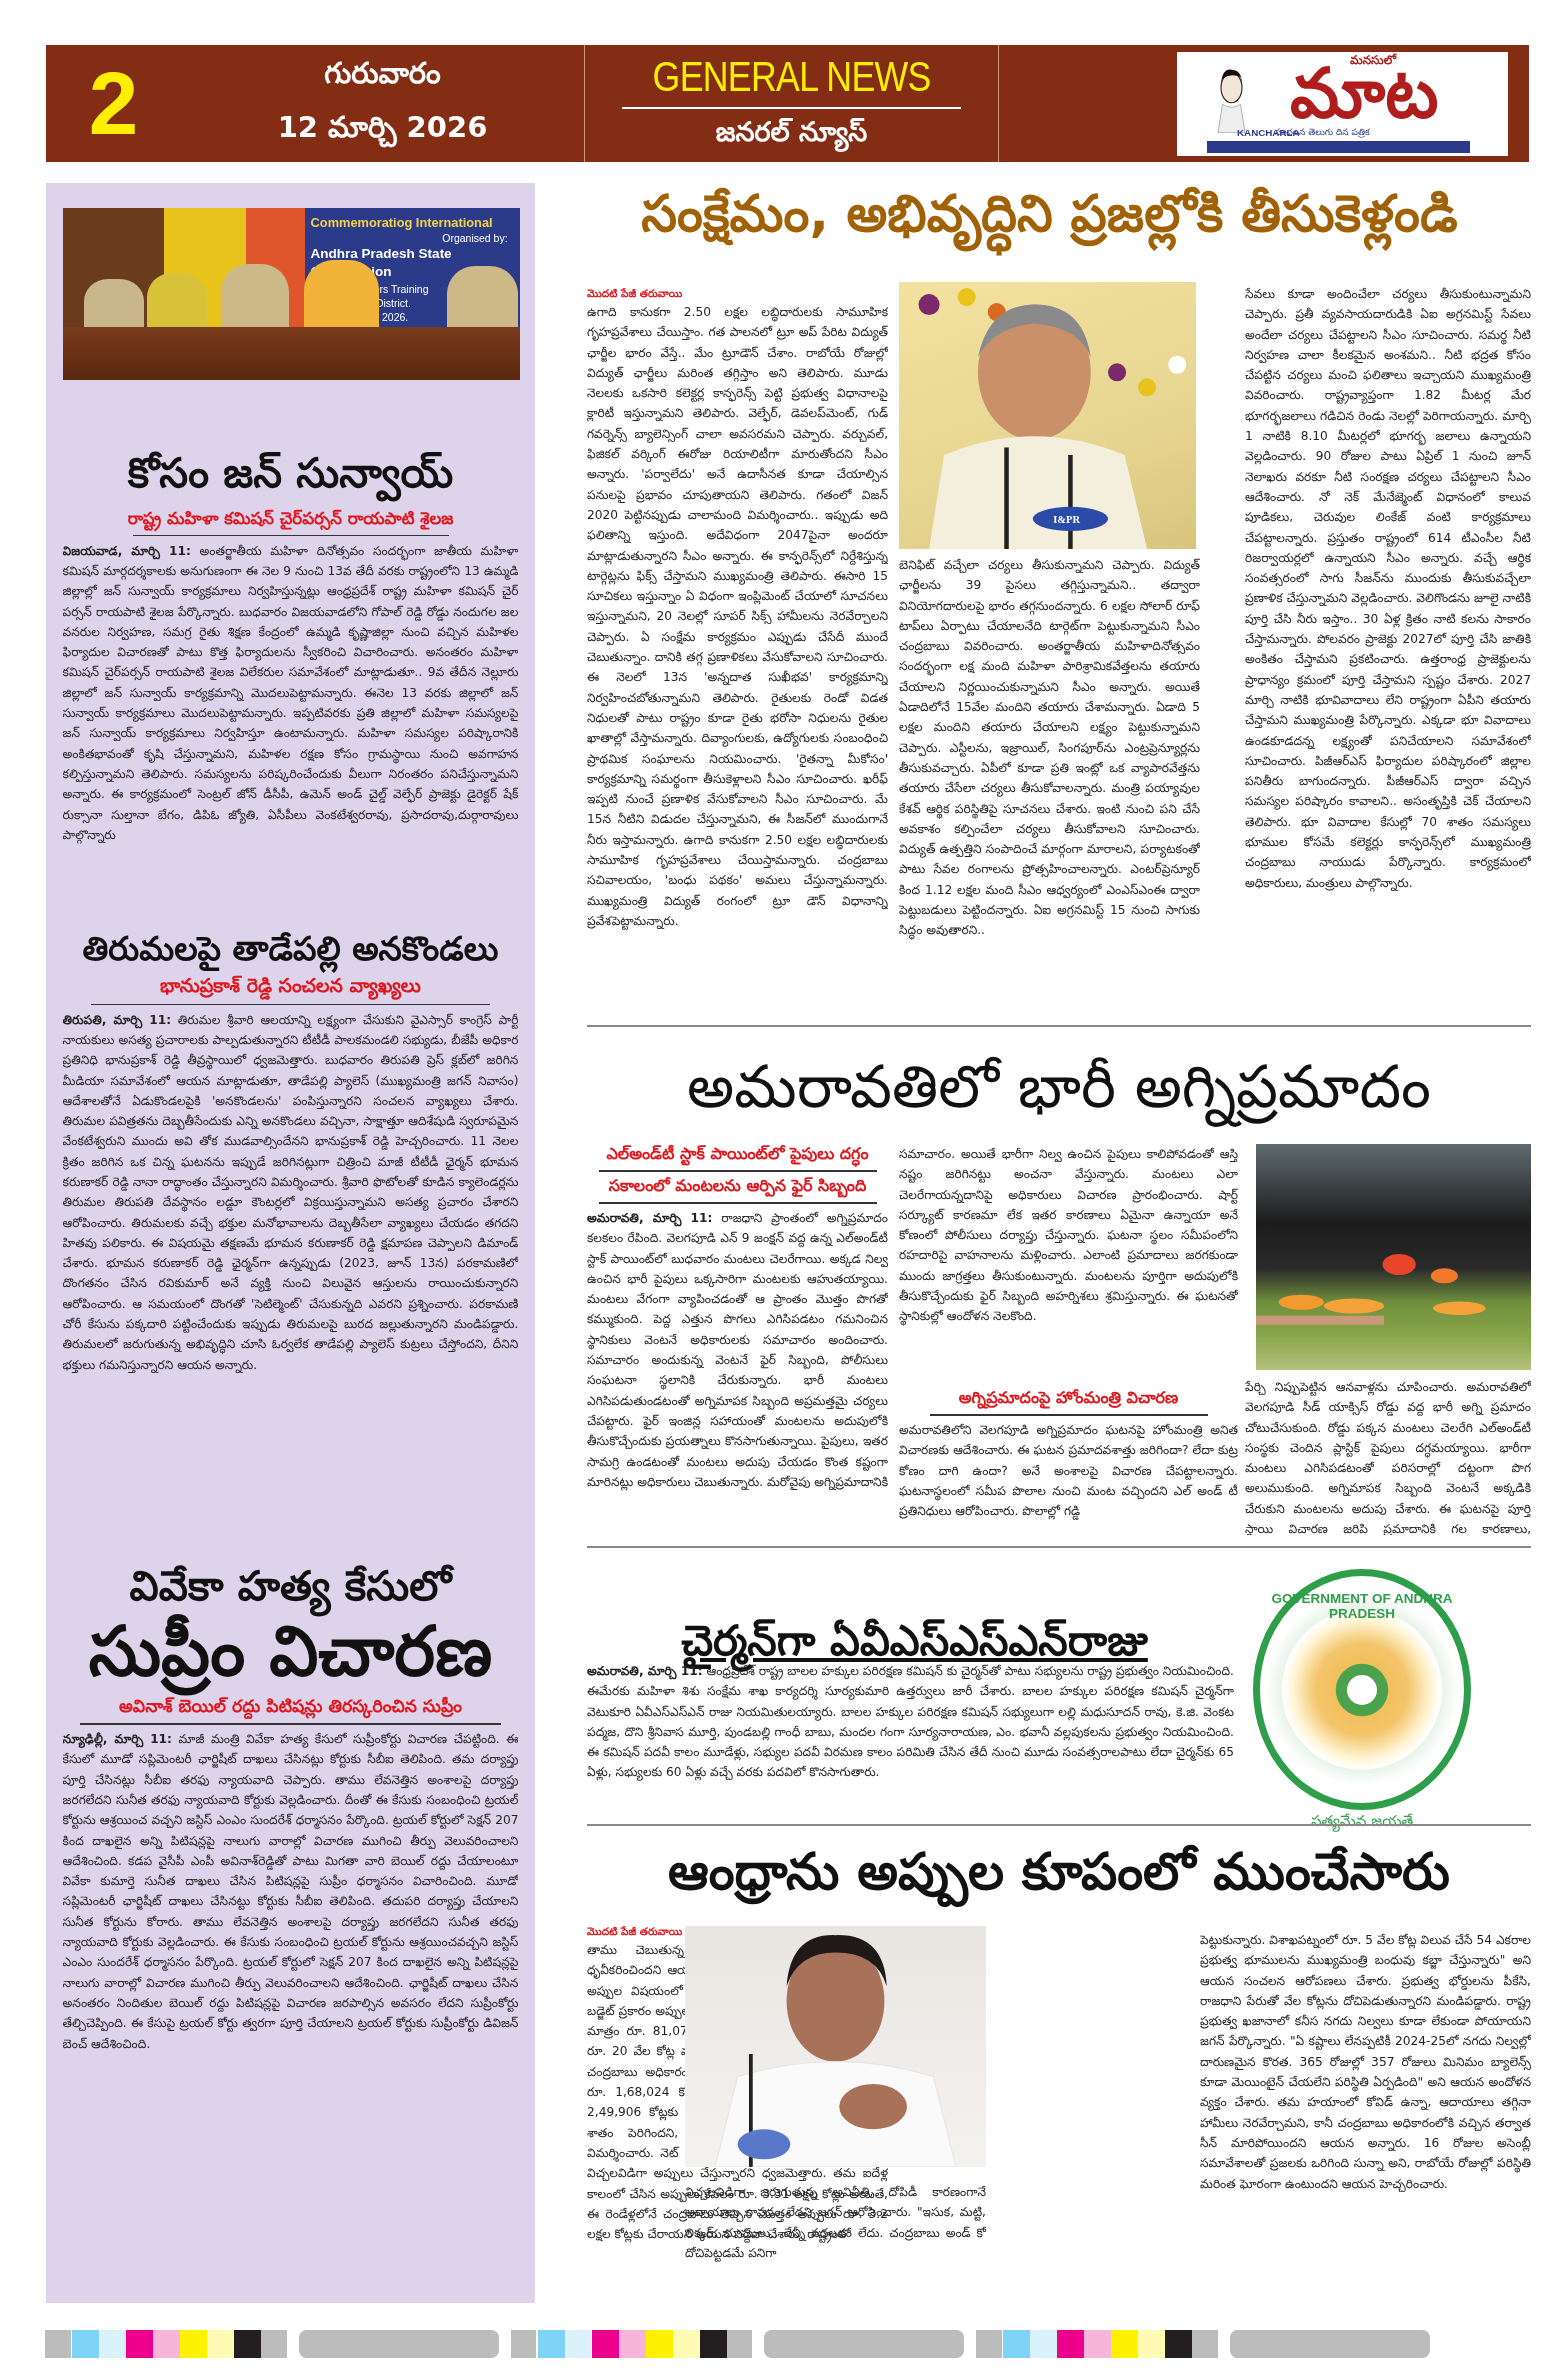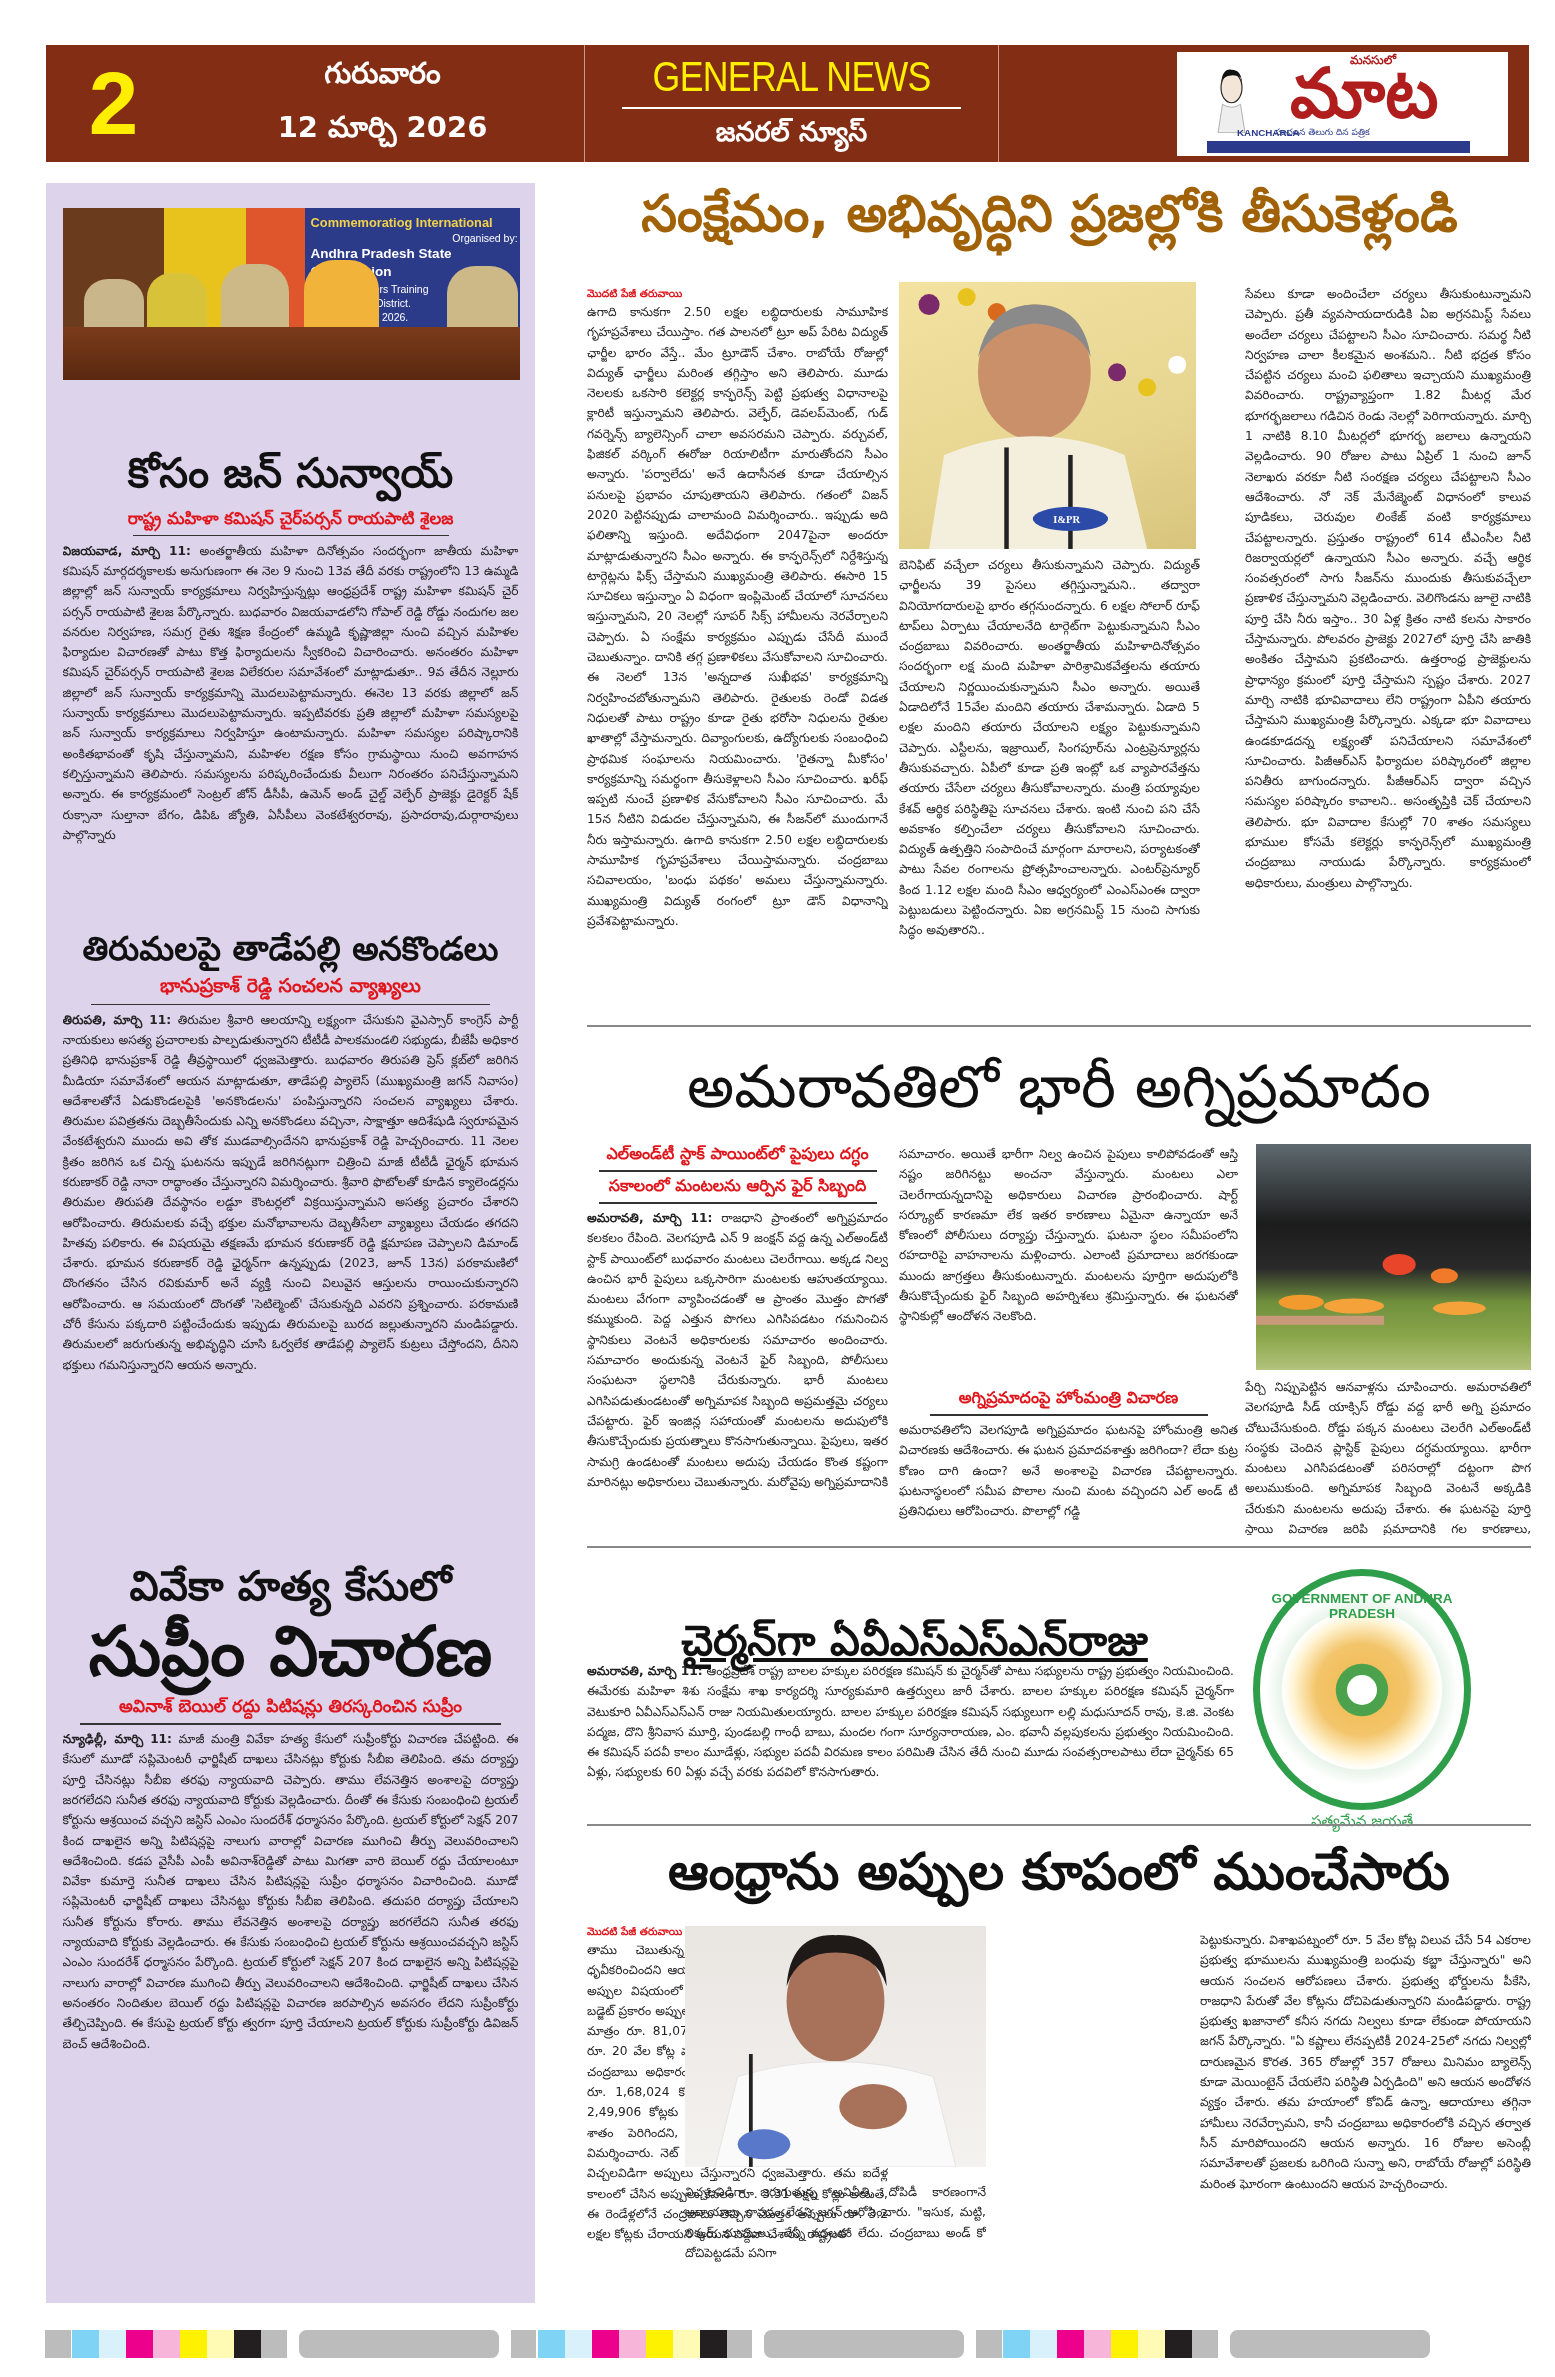--- a/index.html
+++ b/index.html
@@ -88,21 +88,21 @@
       <div class="logo-bar"></div>
     </div>
   </div>
 </header>
 
 <aside class="left-col">
   <article>
     <div class="photo photo-women">
       <div class="banner">
         <div class="y">Commemoratiog International</div>
-        <div style="text-align:right;padding-right:2px">Organised by:</div>
+        <div style="text-align:right;padding-right:12px">Organised by:</div>
         <div style="font-size:13.5px;font-weight:bold">Andhra Pradesh State Commission</div>
         <div>Venue : Formers Training</div>
         <div>District : NTR District.</div>
         <div>DATE: 11- 03 - 2026.</div>
       </div>
       <div class="person" style="left:21px;width:60px;height:56px;background:#c9b68a"></div>
       <div class="person" style="left:84px;width:60px;height:62px;background:#d8c23a"></div>
       <div class="person" style="left:158px;width:68px;height:71px;background:#cdb887"></div>
       <div class="person" style="left:241px;width:75px;height:75px;background:#f2b33a"></div>
       <div class="person" style="left:384px;width:71px;height:69px;background:#cdb887"></div>

